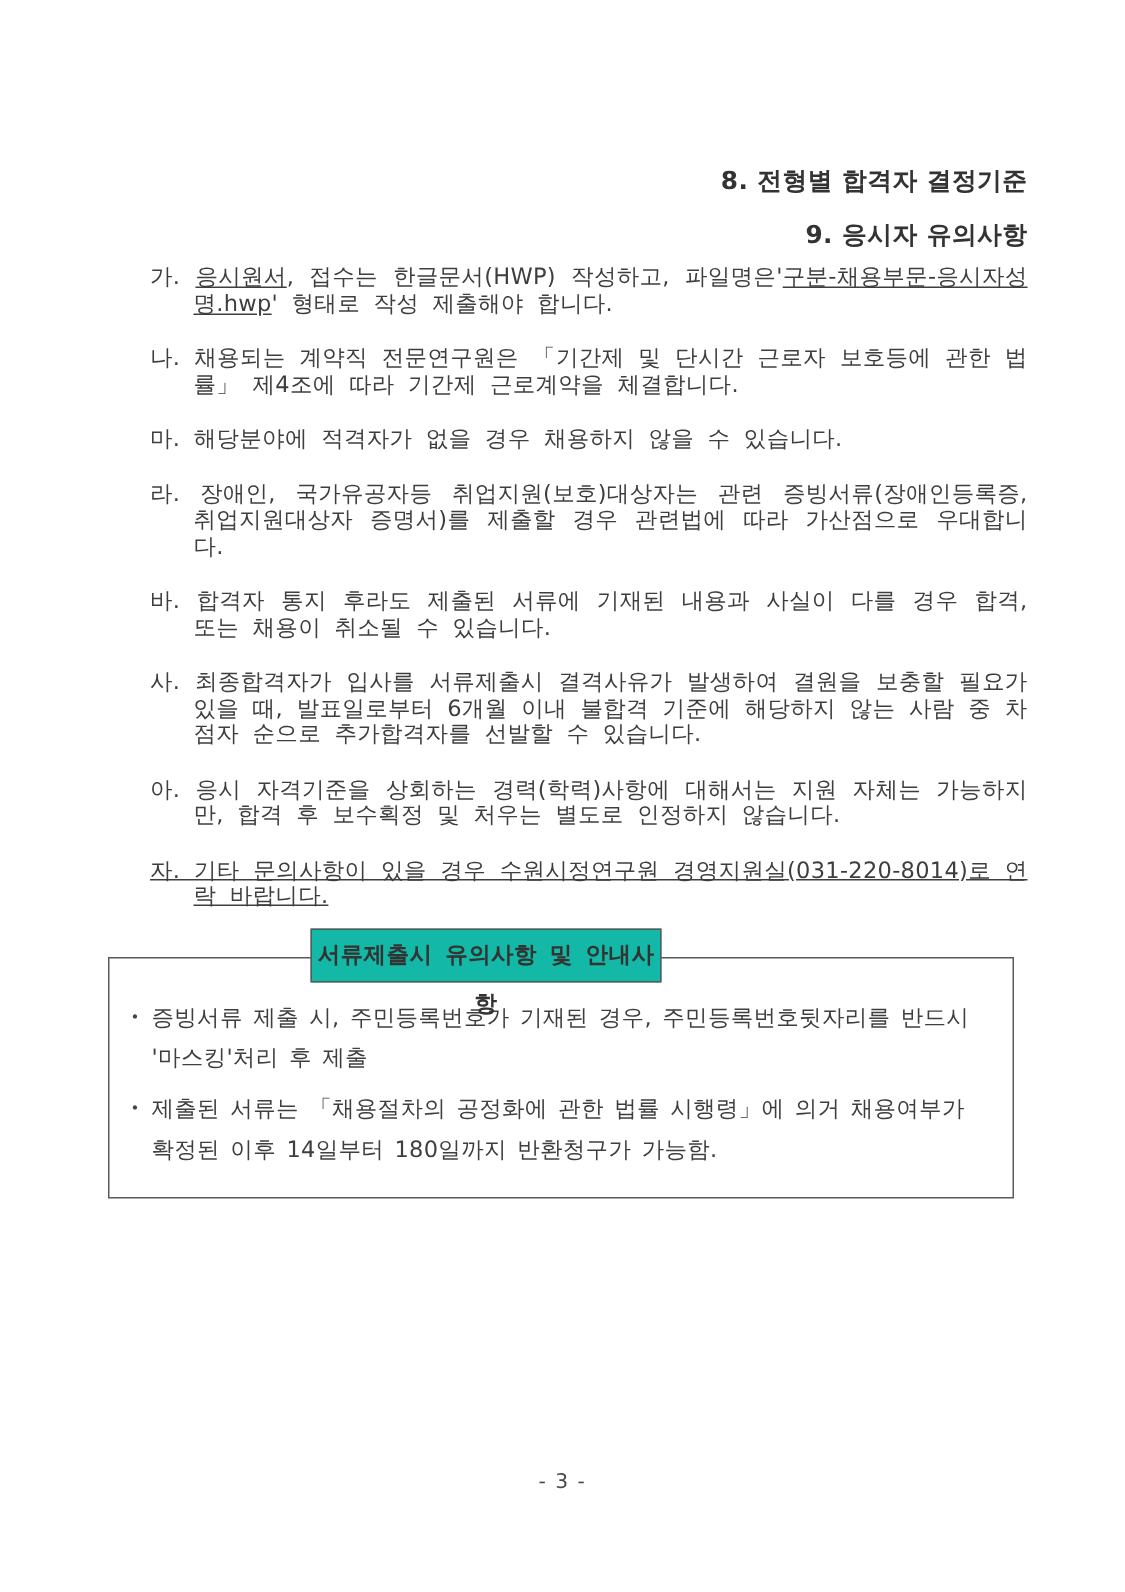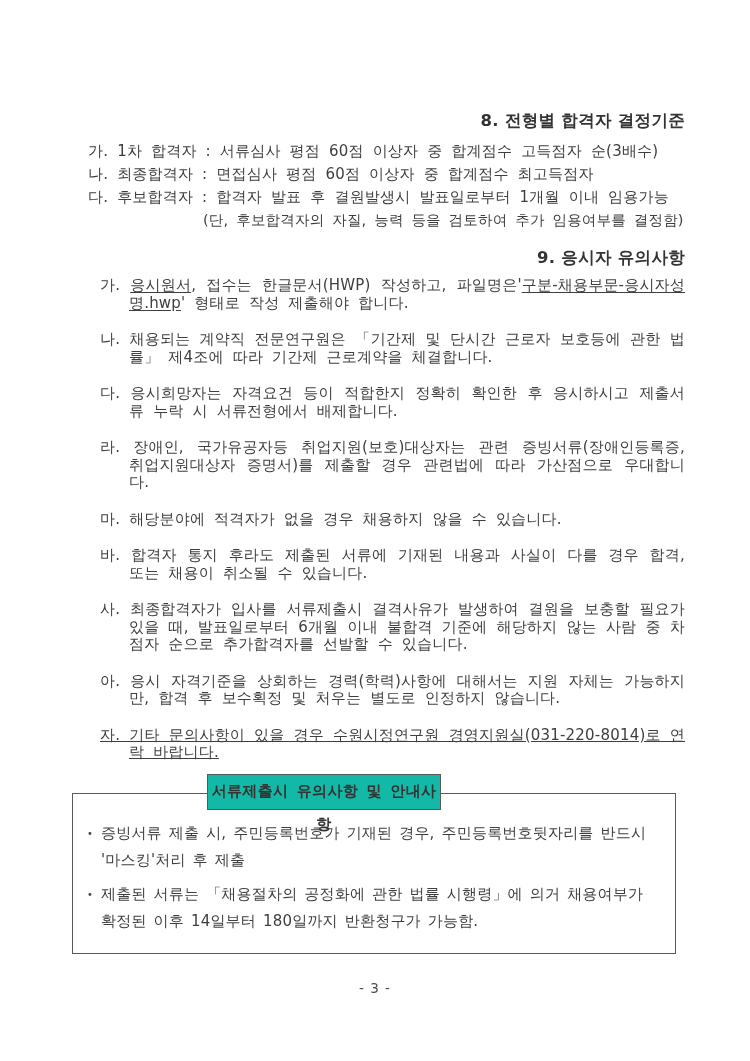--- a/index.html
+++ b/index.html
@@ -133,36 +133,29 @@
     letter-spacing: 1px;
   }
 </style>
 </head>
 <body>
 
 <div class="doc">
 
   <div>
     <h2 class="sec-heading">8. 전형별 합격자 결정기준</h2>
-    <div class="s8-items">
-      <p class="s8-item">가. 1차 합격자 : 서류심사 평점 60점 이상자 중 합계점수 고득점자 순(3배수)</p>
-      <p class="s8-item">나. 최종합격자 : 면접심사 평점 60점 이상자 중 합계점수 최고득점자</p>
-      <p class="s8-item">다. 후보합격자 : 합격자 발표 후 결원발생시 발표일로부터 1개월 이내 임용가능</p>
-      <p class="s8-note">(단, 후보합격자의 자질, 능력 등을 검토하여 추가 임용여부를 결정함)</p>
-    </div>
   </div>
 
   <div class="s9">
     <h2 class="sec-heading">9. 응시자 유의사항</h2>
     <div class="s9-items">
       <p class="para"><span>가. </span><span class="u">응시원서</span><span>, 접수는 한글문서(HWP) 작성하고, 파일명은'</span><span class="u">구분-채용부문-응시자성명.hwp</span><span>' 형태로 작성 제출해야 합니다.</span></p>
       <p class="para">나. 채용되는 계약직 전문연구원은 「기간제 및 단시간 근로자 보호등에 관한 법률」 제4조에 따라 기간제 근로계약을 체결합니다.</p>
-      <p class="para">다. 응시희망자는 자격요건 등이 적합한지 정확히 확인한 후 응시하시고 제출서류 누락 시 서류전형에서 배제합니다.</p>
+      <p class="para">마. 해당분야에 적격자가 없을 경우 채용하지 않을 수 있습니다.</p>
       <p class="para">라. 장애인, 국가유공자등 취업지원(보호)대상자는 관련 증빙서류(장애인등록증, 취업지원대상자 증명서)를 제출할 경우 관련법에 따라 가산점으로 우대합니다.</p>
-      <p class="para">마. 해당분야에 적격자가 없을 경우 채용하지 않을 수 있습니다.</p>
       <p class="para">바. 합격자 통지 후라도 제출된 서류에 기재된 내용과 사실이 다를 경우 합격, 또는 채용이 취소될 수 있습니다.</p>
       <p class="para">사. 최종합격자가 입사를 서류제출시 결격사유가 발생하여 결원을 보충할 필요가 있을 때, 발표일로부터 6개월 이내 불합격 기준에 해당하지 않는 사람 중 차점자 순으로 추가합격자를 선발할 수 있습니다.</p>
       <p class="para">아. 응시 자격기준을 상회하는 경력(학력)사항에 대해서는 지원 자체는 가능하지만, 합격 후 보수획정 및 처우는 별도로 인정하지 않습니다.</p>
       <p class="para">자. 기타 문의사항이 있을 경우 수원시정연구원 경영지원실(031-220-8014)로 연락 바랍니다.</p>
     </div>
   </div>
 
   <div class="box-wrap">
     <div class="box-title">서류제출시 유의사항 및 안내사항</div>
     <div class="box-body">

